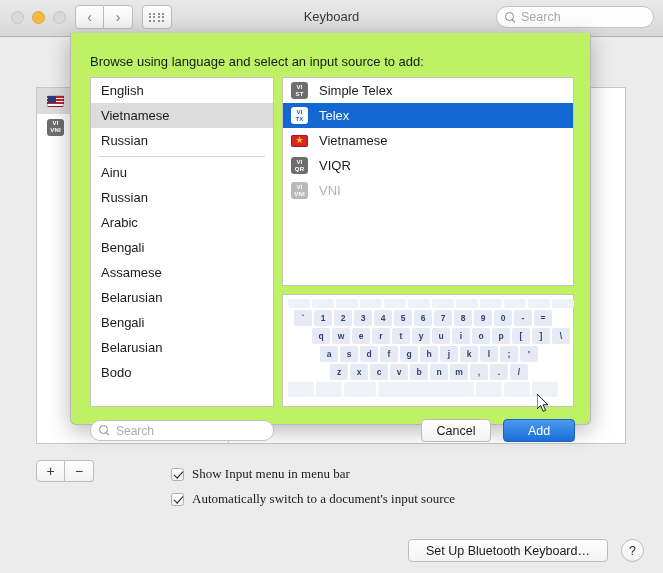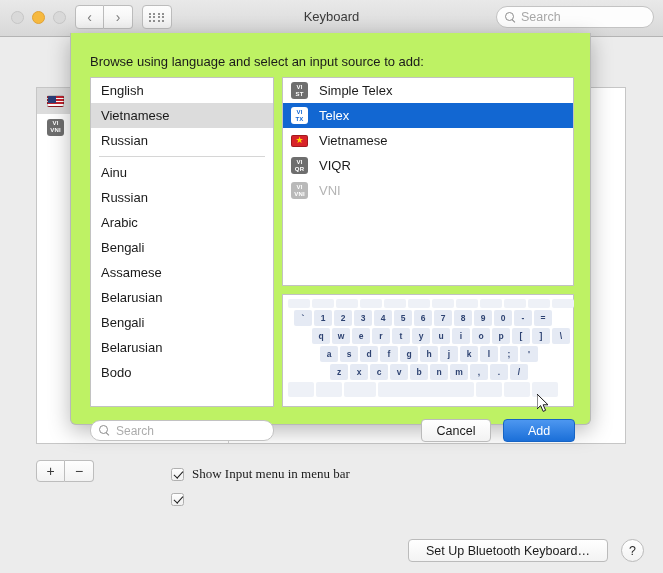--- a/index.html
+++ b/index.html
@@ -307,20 +307,21 @@
     <div class="pm-btn minus">−</div>
   </div>
 
   <div class="checks">
     <div class="chk-row">
       <span class="chk on"></span>
       <span class="chk-label">Show Input menu in menu bar</span>
     </div>
     <div class="chk-row">
       <span class="chk on"></span>
+      <span class="chk-label">Automatically switch to a document's input source</span>
     </div>
   </div>
 
   <div class="bt-btn">Set Up Bluetooth Keyboard…</div>
   <div class="help-btn">?</div>
 
   <div class="sheet">
     <div class="sheet-title">Browse using language and select an input source to add:</div>
 
     <div class="lang-list" id="lang-list">

